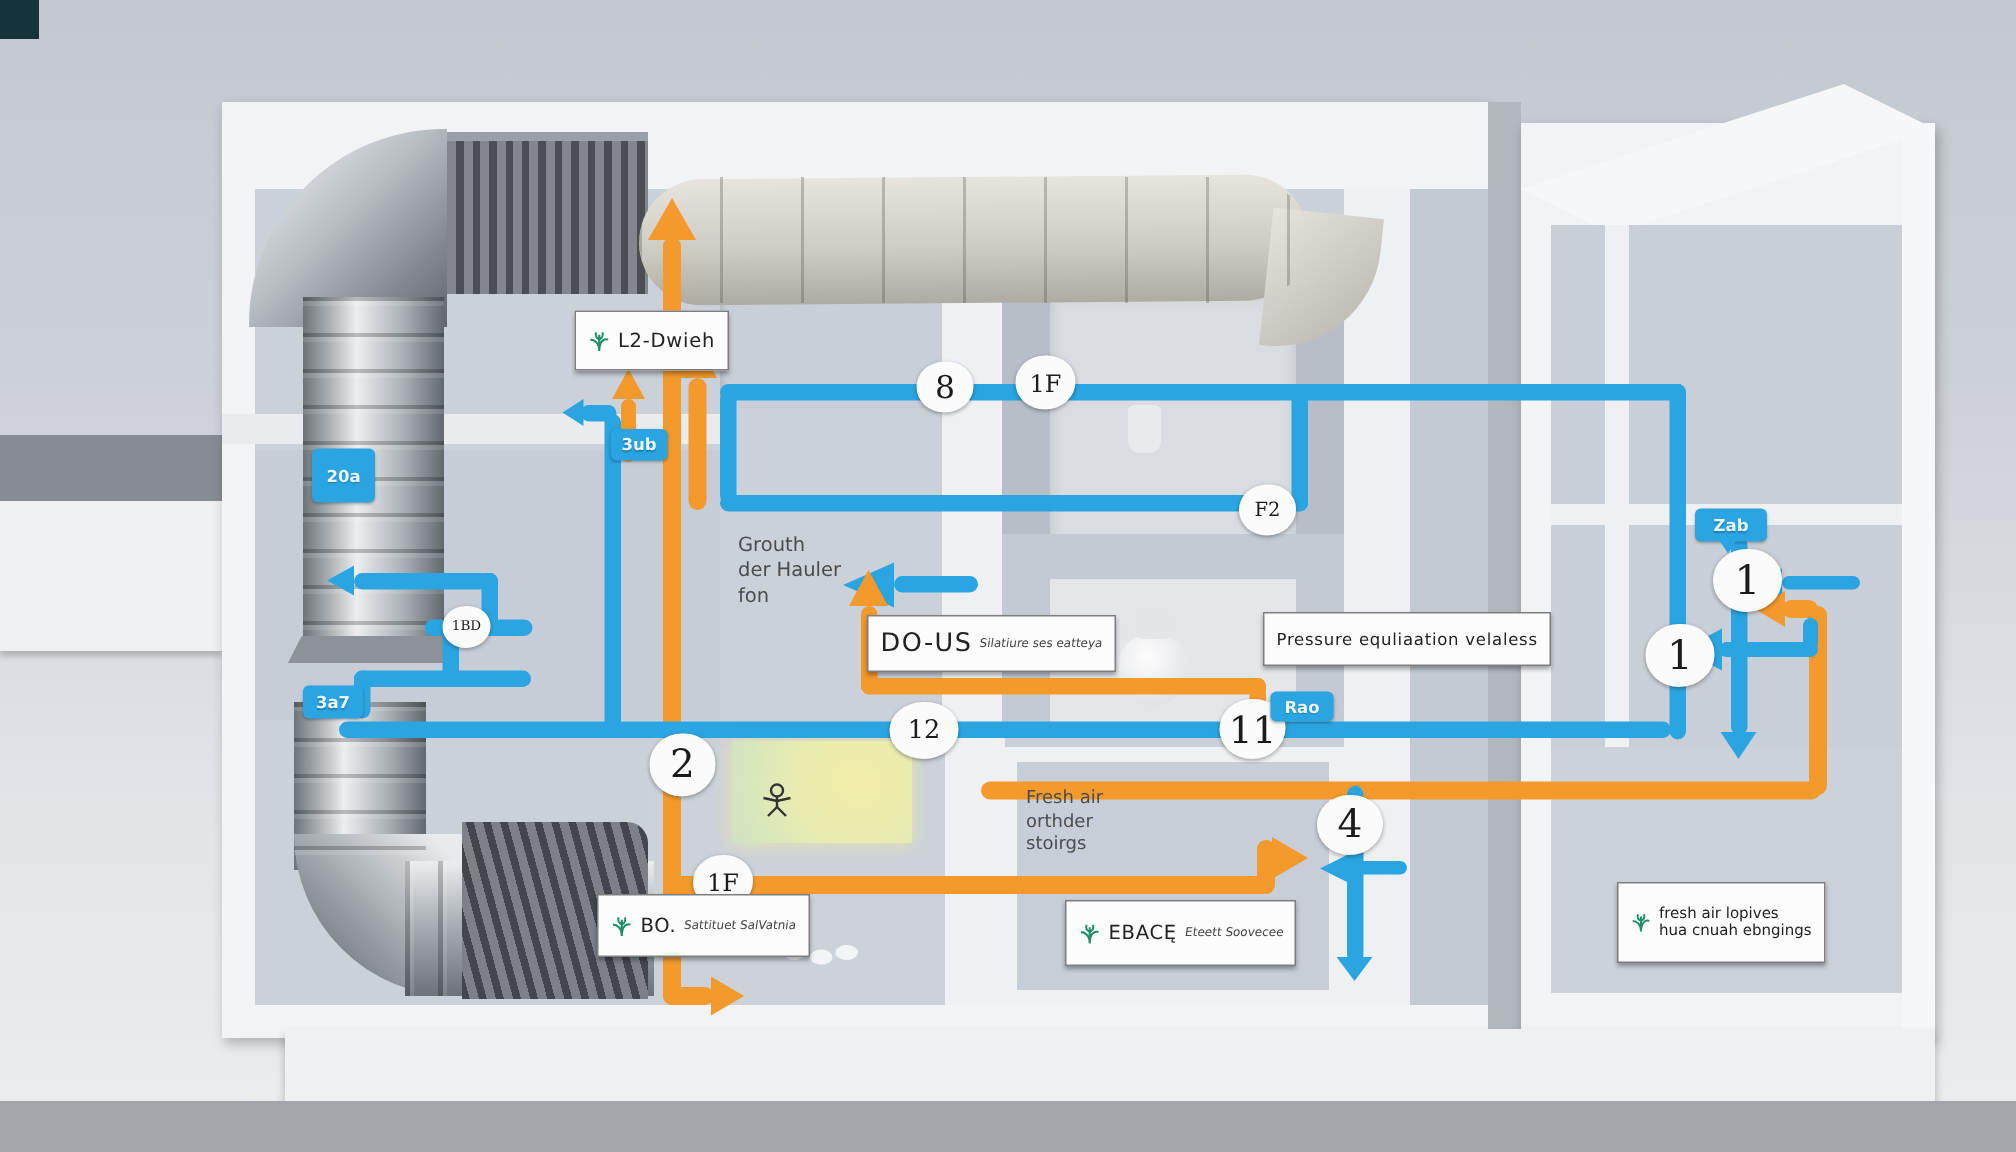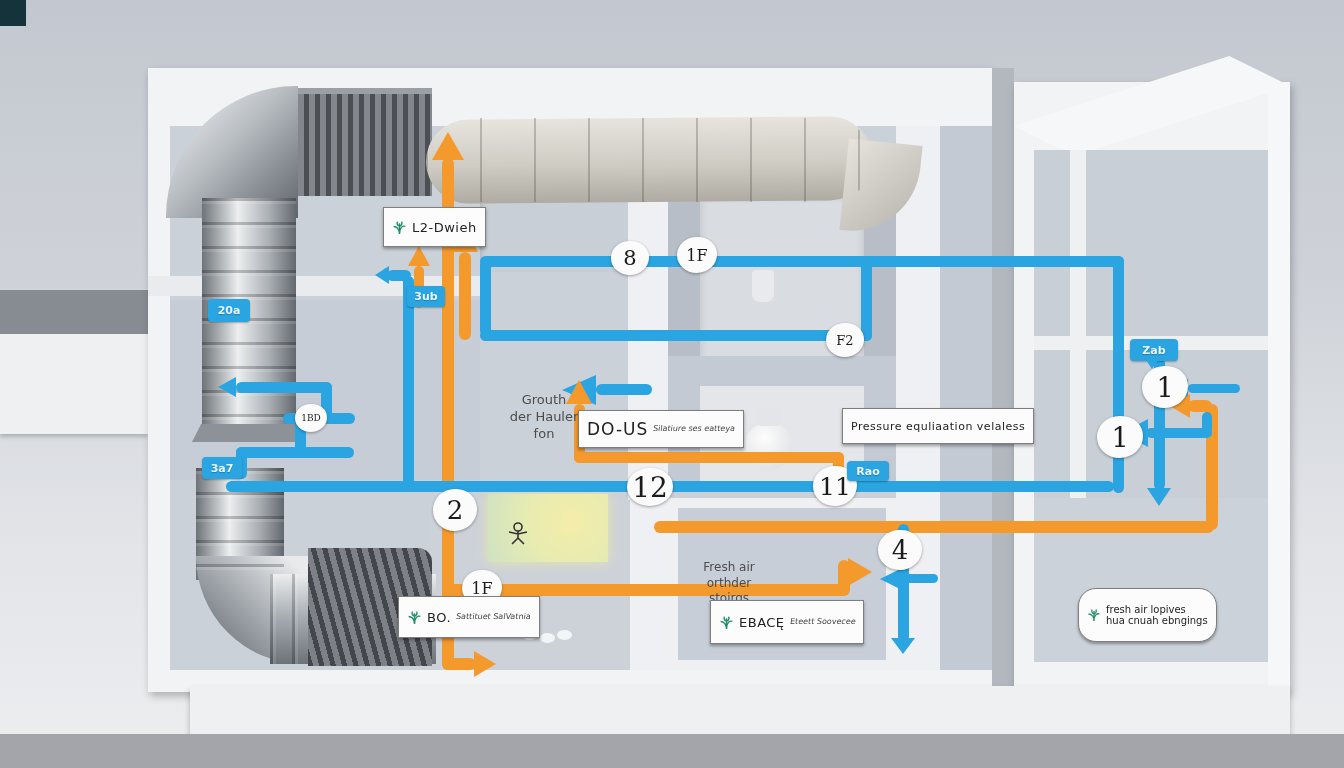--- a/index.html
+++ b/index.html
@@ -30,21 +30,21 @@
   
   .blabel{
     z-index:50;background:#fcfcfc;border:1px solid #7e7e7e;
     box-shadow:0 2px 3px rgba(0,0,0,.35);
     display:flex;align-items:center;gap:5px;padding:3px 8px;
     color:#222;white-space:nowrap;
   }
   .blabel .main{font-size:13px;letter-spacing:.5px;}
   .blabel .sub{font-size:8px;color:#444;line-height:1.05;transform:skewX(-8deg);}
   .blabel .lines{font-size:13px;line-height:1.15;}
-  .freetext{z-index:38;color:#4c4c4c;text-align:center;line-height:1.3;margin-top:36px;}
+  .freetext{z-index:38;color:#4c4c4c;line-height:1.3;}
   .duct-ribs-h{background-image:repeating-linear-gradient(180deg,rgba(0,0,0,.22) 0 3px,rgba(255,255,255,.12) 3px 6px,transparent 6px 24px);}
   .duct-ribs-v{background-image:repeating-linear-gradient(90deg,rgba(0,0,0,.22) 0 3px,rgba(255,255,255,.12) 3px 6px,transparent 6px 22px);}
 </style>
 </head>
 <body>
 
 <div id="stage">
 
   <div class="a" style="left:0;top:0;width:26px;height:26px;background:#14333a;"></div>
   <div class="a" style="left:0;top:290px;width:150px;height:46px;background:#878c93;"></div>
@@ -161,29 +161,29 @@
 
   <div class="a op" style="left:654px;top:521px;width:560px;height:12px;"></div>
   <div class="a op" style="left:1206px;top:404px;width:12px;height:126px;"></div>
   <div class="a op" style="left:1188px;top:400px;width:24px;height:12px;"></div>
   <div class="tri" style="left:1170px;top:394px;border-top:12px solid transparent;border-bottom:12px solid transparent;border-right:20px solid #f49a2d;"></div>
 
   <div class="a marker" style="left:611px;top:241px;width:38px;height:34px;font-size:21px;">8</div>
   <div class="a marker" style="left:677px;top:237px;width:40px;height:36px;font-size:16px;">1F</div>
   <div class="a marker" style="left:826px;top:323px;width:38px;height:34px;font-size:13px;">F2</div>
   <div class="a marker" style="left:295px;top:404px;width:32px;height:28px;font-size:9px;text-align:right;">1BD</div>
-  <div class="a marker" style="left:627px;top:468px;width:46px;height:38px;font-size:28px;">12</div>
+  <div class="a marker" style="left:593px;top:468px;width:46px;height:38px;font-size:17px;">12</div>
   <div class="a marker" style="left:813px;top:466px;width:44px;height:40px;font-size:25px;">11</div>
   <div class="a marker" style="left:433px;top:489px;width:44px;height:42px;font-size:26px;">2</div>
   <div class="a marker" style="left:462px;top:570px;width:40px;height:36px;font-size:16px;">1F</div>
   <div class="a marker" style="left:878px;top:530px;width:44px;height:40px;font-size:26px;">4</div>
   <div class="a marker" style="left:1142px;top:366px;width:46px;height:42px;font-size:27px;">1</div>
   <div class="a marker" style="left:1097px;top:416px;width:46px;height:42px;font-size:27px;">1</div>
 
-  <div class="a tag" style="left:208px;top:299px;width:42px;height:23px;">20a</div>
+  <div class="a tag" style="left:208px;top:299px;width:42px;height:36px;">20a</div>
   <div class="a tag" style="left:407px;top:286px;width:38px;height:21px;">3ub</div>
   <div class="a tag" style="left:202px;top:457px;width:40px;height:22px;">3a7</div>
   <div class="a tag" style="left:847px;top:461px;width:42px;height:20px;">Rao</div>
   <div class="a tag" style="left:1130px;top:339px;width:48px;height:22px;">Zab</div>
   <div class="tri" style="left:1146px;top:360px;z-index:41;border-left:6px solid transparent;border-right:6px solid transparent;border-top:9px solid #2aa5e2;"></div>
 
   <div class="a blabel" style="left:383px;top:207px;height:32px;">
     <svg width="15" height="15" viewBox="0 0 14 14">
         <path d="M7 13 C7 8 4 6 1.5 6 M7 13 C7 7 10 5 12.5 6 M7 13 L7 3 M7 6 C5 5 4.5 3 5 1.5 M7 6 C9 5 9.5 3 9 1.5" fill="none" stroke="#1f8f6b" stroke-width="1.3"></path>
       </svg>
@@ -210,21 +210,21 @@
   </div>
 
   <div class="a blabel" style="left:710px;top:600px;height:36px;">
     <svg width="15" height="15" viewBox="0 0 14 14">
         <path d="M7 13 C7 8 4 6 1.5 6 M7 13 C7 7 10 5 12.5 6 M7 13 L7 3 M7 6 C5 5 4.5 3 5 1.5 M7 6 C9 5 9.5 3 9 1.5" fill="none" stroke="#1f8f6b" stroke-width="1.3"></path>
       </svg>
     <span class="main">EBACĘ</span>
     <span class="sub">Eteett Soovecee</span>
   </div>
 
-  <div class="a blabel" style="left:1078px;top:588px;height:46px;border-radius:18px;">
+  <div class="a blabel" style="left:1078px;top:588px;height:46px;">
     <svg width="14" height="14" viewBox="0 0 14 14">
         <path d="M7 13 C7 8 4 6 1.5 6 M7 13 C7 7 10 5 12.5 6 M7 13 L7 3 M7 6 C5 5 4.5 3 5 1.5 M7 6 C9 5 9.5 3 9 1.5" fill="none" stroke="#1f8f6b" stroke-width="1.3"></path>
       </svg>
     <span class="lines" style="font-size:10px;">
       <span>fresh air lopives</span><br>
       <span>hua cnuah ebngings</span>
     </span>
   </div>
 
   <div class="a freetext" style="left:492px;top:356px;width:104px;font-size:13px;">

